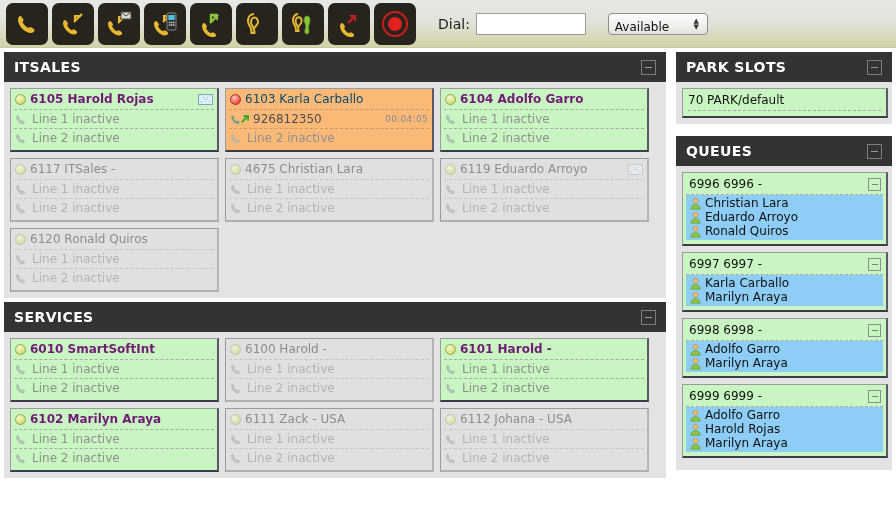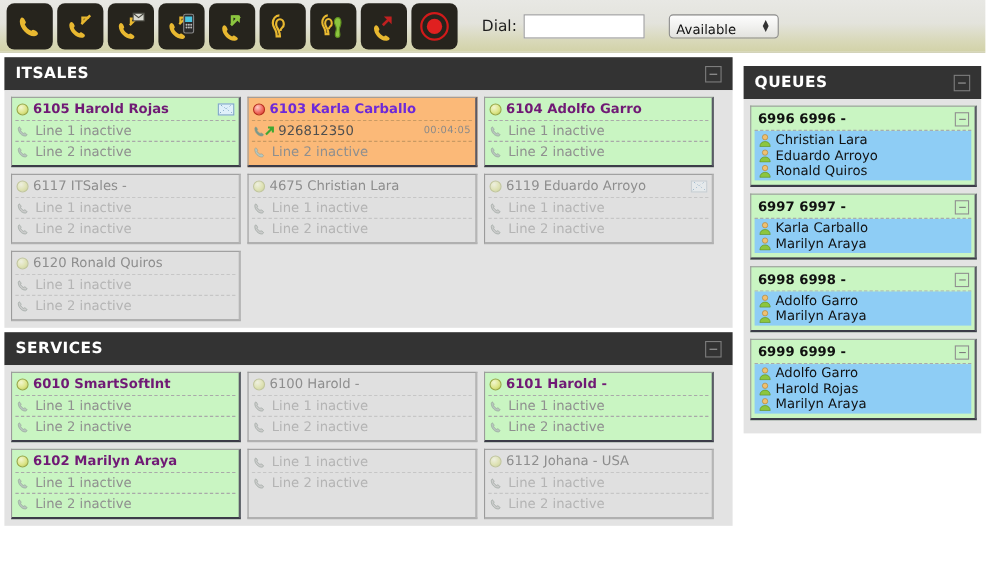--- a/index.html
+++ b/index.html
@@ -126,21 +126,21 @@
   .ext.offline  { background: #e0e0e0; border-right-color:#b5b5b5; border-bottom-color:#b0b0b0; }
 
   .ext-head {
     display: flex; align-items: center;
     font-weight: bold;
     color: #701a75;
     padding: 1px 1px 3px 1px;
     border-bottom: 1px dashed #a9a9a9;
     gap: 4px;
   }
-  .ext.busy .ext-head    { font-weight: bold; color:#6d28d9; border-bottom-color:#c99a63; }
+  .ext.busy .ext-head    { font-weight: normal; color:#0c4a6e; border-bottom-color:#c99a63; }
   .ext.offline .ext-head { font-weight: normal; color:#8d8d8d; border-bottom-color:#c6c6c6; }
 
   .dot { width: 11px; height: 11px; border-radius: 50%; flex: 0 0 auto; }
   .dot.avail { background: radial-gradient(circle at 35% 30%, #f2f6cf 0%, #dde68a 55%, #b9c552 100%); border:1px solid #9aa646; }
   .dot.busy  { background: radial-gradient(circle at 35% 30%, #ffc9c4 0%, #ef6b60 55%, #cf2f22 100%); border:1px solid #b52a1e; }
   .dot.off   { background: radial-gradient(circle at 35% 30%, #f3f5e0 0%, #dfe4a8 55%, #c4cc85 100%); border:1px solid #b7bd86; opacity:.75; }
 
   .ext-name { flex: 1; white-space: nowrap; overflow: hidden; }
 
   .line {
@@ -197,21 +197,21 @@
     background: #c9f5c2;
     border: 1px solid #9b9b9b;
     border-right: 2px solid #5a5a66;
     border-bottom: 2px solid #3c3c48;
     padding: 2px 3px 4px 3px;
     margin-bottom: 6px;
     cursor: pointer;
   }
   .queue-head {
     display: flex; align-items: center;
-    font-size: 12px; font-weight: bold; color: #111;
+    font-size: 12px; font-weight: normal; color: #111;
     padding: 2px 2px 3px 3px;
     border-bottom: 1px dashed #a9a9a9;
   }
   .queue-head .qtitle { flex: 1; }
   .q-collapse {
     width: 13px; height: 13px;
     border: 1px solid #8f8f8f;
     display:flex; align-items:center; justify-content:center;
   }
   .q-collapse i { display:block; width:6px; height:1px; background:#7d7d7d; }
@@ -579,20 +579,24 @@
             <div class="line">
               <span style="display:flex;align-items:center">
                 <svg width="13" height="13" viewBox="0 0 16 16" style="flex:0 0 auto">
                   <path d="M3 3c.6 0 1.2.7 1.8 1.9.5.9.3 1.2-.3 1.8.6 1.5 2 2.9 3.5 3.5.6-.6.9-.8 1.8-.3 1.2.6 1.9 1.2 1.9 1.8 0 .9-1.2 1.5-2 1.5C6 13.2 2 9.2 2 5 2 4.1 2.6 3 3 3z" fill="#b7c7bd" stroke="#8d9a92" stroke-width=".6"></path>
                 </svg>
               </span>
               <span>Line 2 inactive</span>
             </div>
           </div>
           <div class="ext offline">
+            <div class="ext-head">
+              <span class="dot off"></span>
+              <span class="ext-name">6111 Zack - USA</span>
+            </div>
             <div class="line">
               <span style="display:flex;align-items:center">
                 <svg width="13" height="13" viewBox="0 0 16 16" style="flex:0 0 auto">
                   <path d="M3 3c.6 0 1.2.7 1.8 1.9.5.9.3 1.2-.3 1.8.6 1.5 2 2.9 3.5 3.5.6-.6.9-.8 1.8-.3 1.2.6 1.9 1.2 1.9 1.8 0 .9-1.2 1.5-2 1.5C6 13.2 2 9.2 2 5 2 4.1 2.6 3 3 3z" fill="#cccccc" stroke="#8d9a92" stroke-width=".6"></path>
                 </svg>
               </span>
               <span>Line 1 inactive</span>
             </div>
             <div class="line">
               <span style="display:flex;align-items:center">
@@ -624,20 +628,33 @@
               </span>
               <span>Line 2 inactive</span>
             </div>
           </div>
         </div>
     </div>
   </div>
 
   <div id="right-col">
 
+    <div class="panel" style="margin-left:0;">
+      <div class="panel-head">
+        <span class="title">PARK SLOTS</span>
+        <span class="collapse-box">
+            <i></i>
+          </span>
+      </div>
+      <div class="panel-body" id="park-body" style="display:block;">
+          <div class="park">
+            <span>70 PARK/default</span>
+          </div>
+        </div>
+    </div>
 
     <div class="panel" style="margin-left:0;margin-top:12px;">
       <div class="panel-head">
         <span class="title">QUEUES</span>
         <span class="collapse-box">
             <i></i>
           </span>
       </div>
       <div class="panel-body" id="queues-body" style="display:block;">
           <div class="queue">

